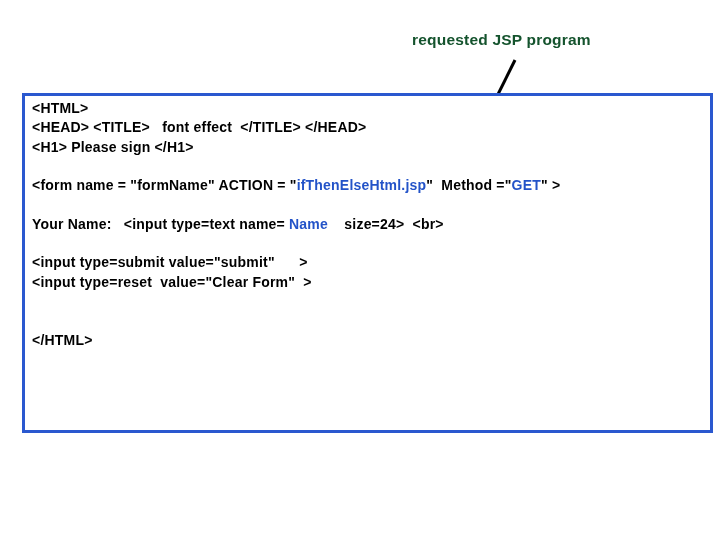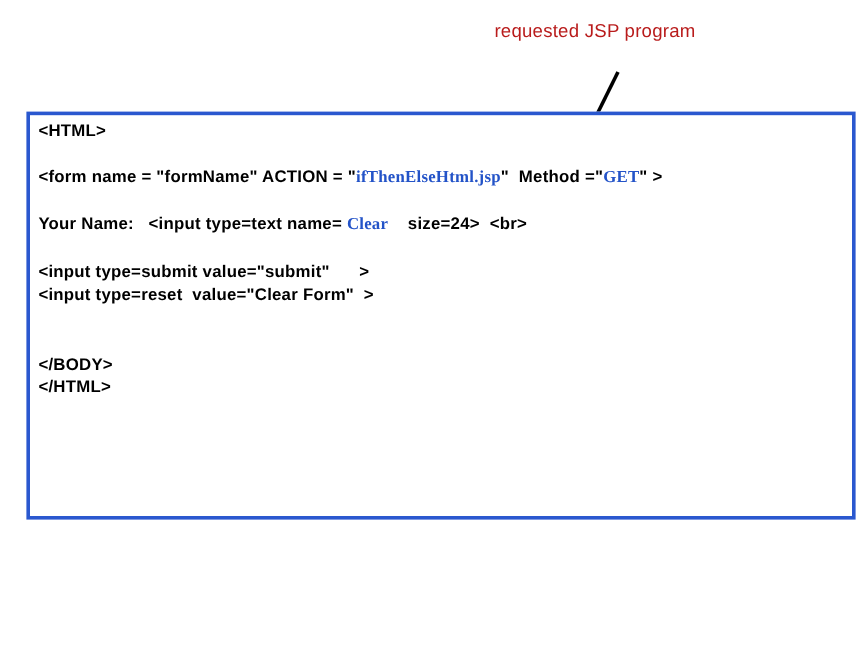--- a/index.html
+++ b/index.html
@@ -3,61 +3,62 @@
 <meta charset="utf-8">
 <style>
   :root { --blue:#2353c8; --border-blue:#2a58cf; --arrow:#000000; }
   html,body { margin:0; padding:0; }
   body {
     width:720px; height:540px; background:#ffffff; position:relative;
     overflow:hidden;
     font-family:"Liberation Sans", sans-serif;
   }
   .slide-title {
-    position:absolute; left:412px; top:18px;
-    font-size:15.5px; font-weight:normal; color:#b91c1c;
+    position:absolute; left:412px; top:31px;
+    font-size:15.5px; font-weight:bold; color:#14532d;
     white-space:pre; letter-spacing:0.2px;
   }
   .annotation-arrow {
     position:absolute; left:438px; top:52px; width:92px; height:146px;
   }
   .code-box {
     position:absolute; left:22px; top:93px;
     width:672px; height:331px;
     border:3px solid var(--border-blue);
     background:#ffffff;
     padding:3px 6px 0 7px;
     overflow:hidden;
   }
   .code-line {
     font-size:14px; font-weight:bold; color:#000;
     line-height:19.3px; white-space:pre; letter-spacing:0.2px;
   }
-  .code-line .blue { color:var(--blue);font-family:Liberation Serif, serif; }
+  .code-line .blue { color:var(--blue); }
 </style>
 </head>
 <body>
 
 <div class="slide-title">requested JSP program</div>
 
 <svg class="annotation-arrow" viewBox="0 0 92 146" xmlns="http://www.w3.org/2000/svg">
   <defs>
     <marker id="ah" markerUnits="userSpaceOnUse" markerWidth="16" markerHeight="14" refX="11" refY="5" orient="auto">
       <path d="M0,0 L12,5 L0,10 z" fill="#000"></path>
     </marker>
   </defs>
   <line x1="77" y1="8" x2="17" y2="129" stroke="#000" stroke-width="3" marker-end="url(#ah)"></line>
 </svg>
 
 <div class="code-box">
     <div class="code-line"><span>&lt;HTML&gt;</span></div>
+    <div class="code-line"><span>&lt;HEAD&gt; &lt;TITLE&gt;   font effect  &lt;/TITLE&gt; &lt;/HEAD&gt;</span></div>
+    <div class="code-line"><span>&lt;H1&gt; Please sign &lt;/H1&gt;</span></div>
     <div class="code-line">&nbsp;</div>
     <div class="code-line"><span>&lt;form name = "formName" ACTION = "</span><span class="blue">ifThenElseHtml.jsp</span><span>"  Method ="</span><span class="blue">GET</span><span>" &gt;</span></div>
     <div class="code-line">&nbsp;</div>
-    <div class="code-line"><span>Your Name:   &lt;input type=text name= </span><span class="blue">Clear</span><span>    size=24&gt;  &lt;br&gt;</span></div>
+    <div class="code-line"><span>Your Name:   &lt;input type=text name= </span><span class="blue">Name</span><span>    size=24&gt;  &lt;br&gt;</span></div>
     <div class="code-line">&nbsp;</div>
     <div class="code-line"><span>&lt;input type=submit value="submit"      &gt;</span></div>
     <div class="code-line"><span>&lt;input type=reset  value="Clear Form"  &gt;</span></div>
     <div class="code-line">&nbsp;</div>
     <div class="code-line">&nbsp;</div>
-    <div class="code-line"><span>&lt;/BODY&gt;</span></div>
     <div class="code-line"><span>&lt;/HTML&gt;</span></div>
   </div>
 
 </body></html>

